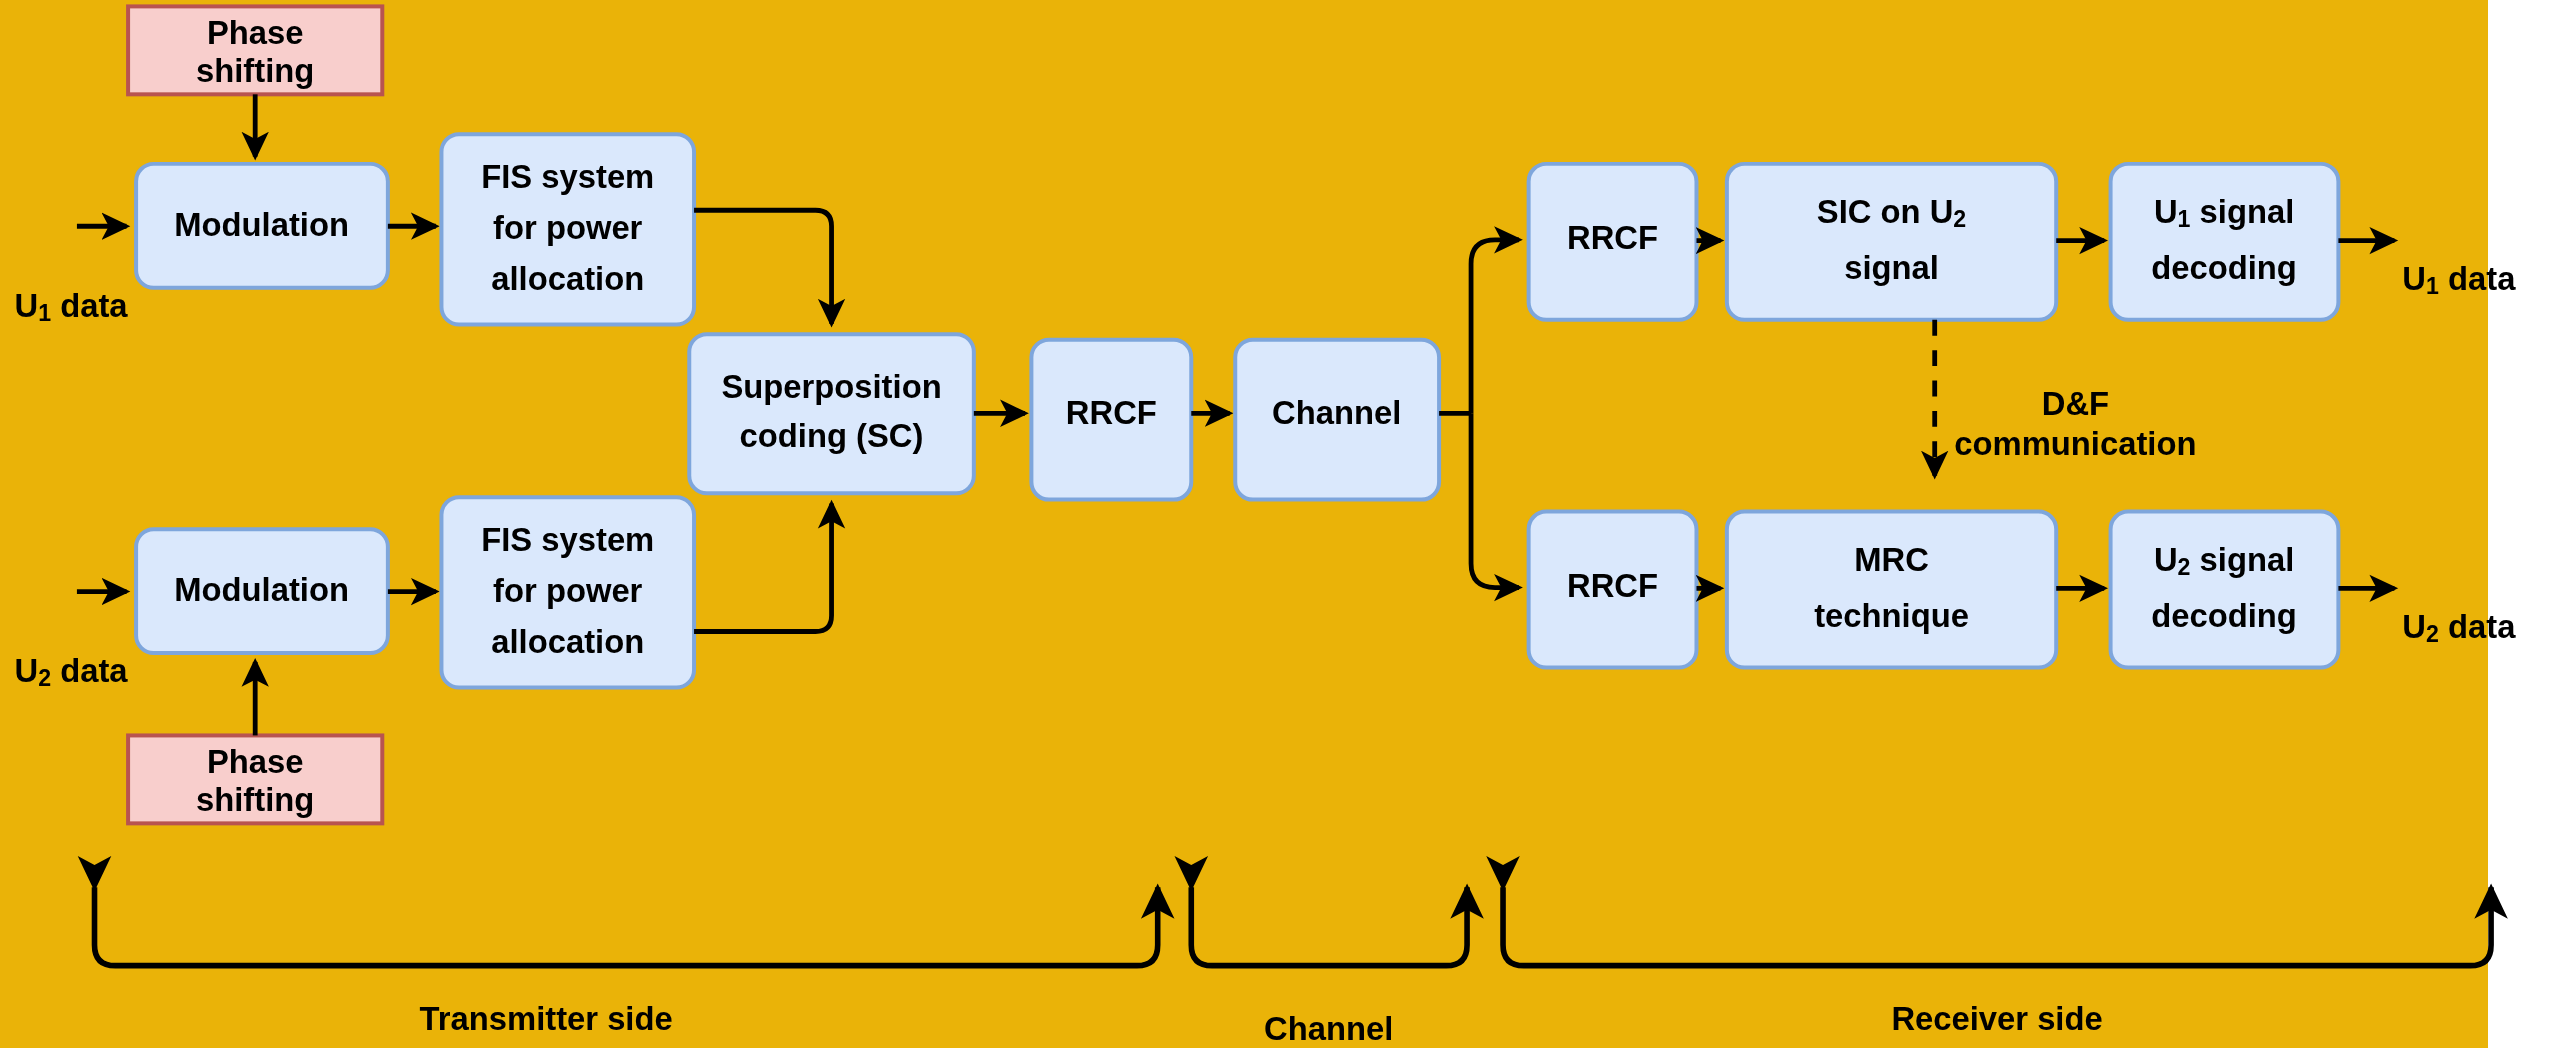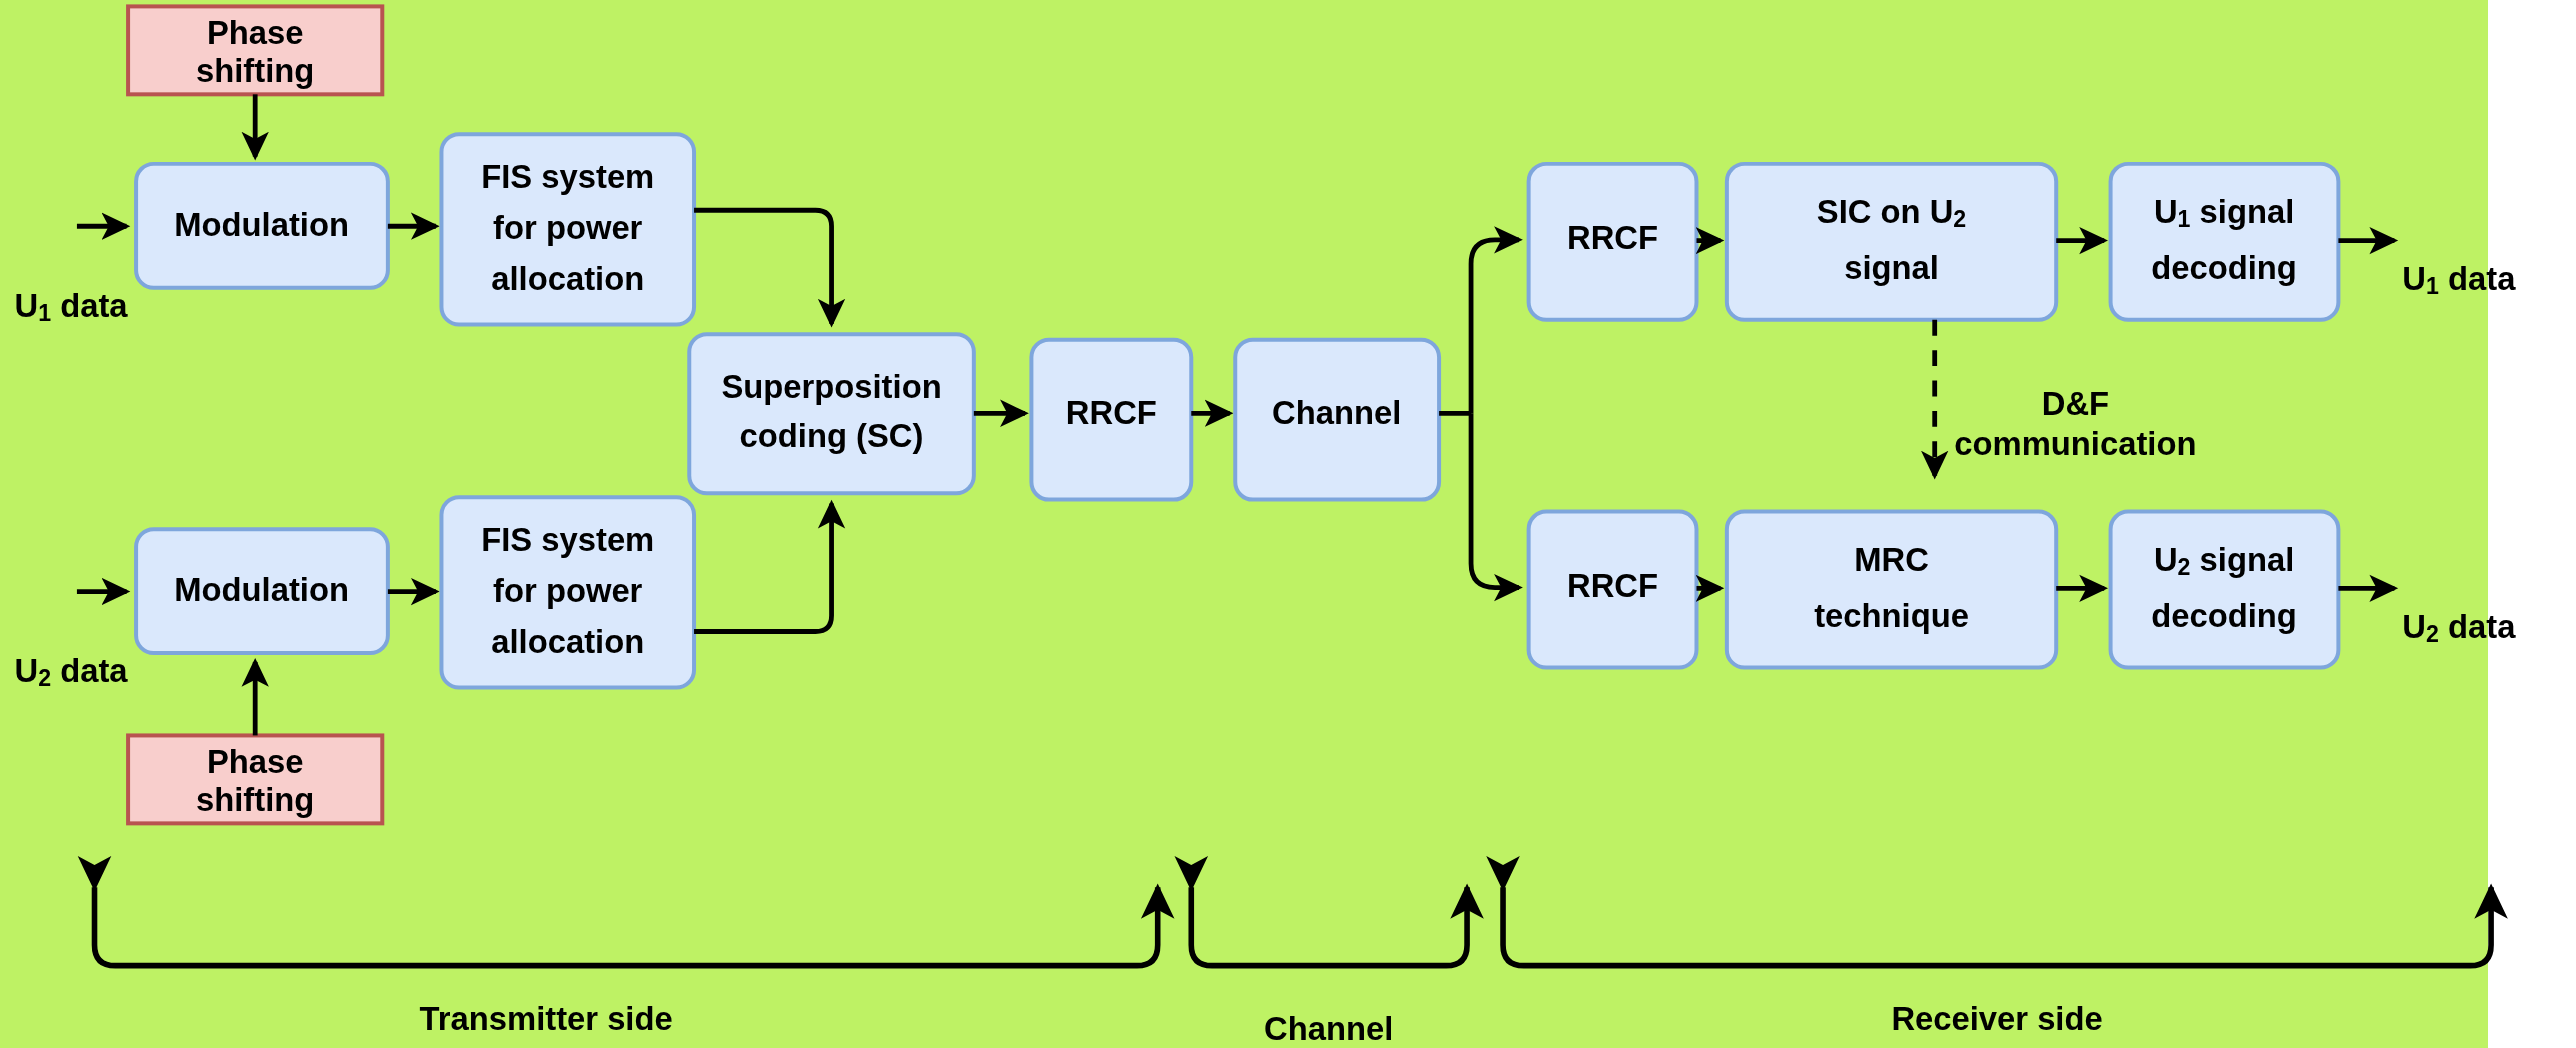--- a/index.html
+++ b/index.html
@@ -10,21 +10,21 @@
   body {
     width: 2576px;
     height: 1048px;
     overflow: hidden;
     font-family: "Liberation Sans", sans-serif;
   }
   #diagram-root {
     position: relative;
     width: 2488px;
     height: 1048px;
-    background: #bef264;
+    background: #eab308;
   }
   svg.diagram {
     display: block;
     width: 2576px;
     height: 1048px;
   }
   .node-rect-blue {
     fill: #dae8fc;
     stroke: #7ea6dc;
     stroke-width: 5;

